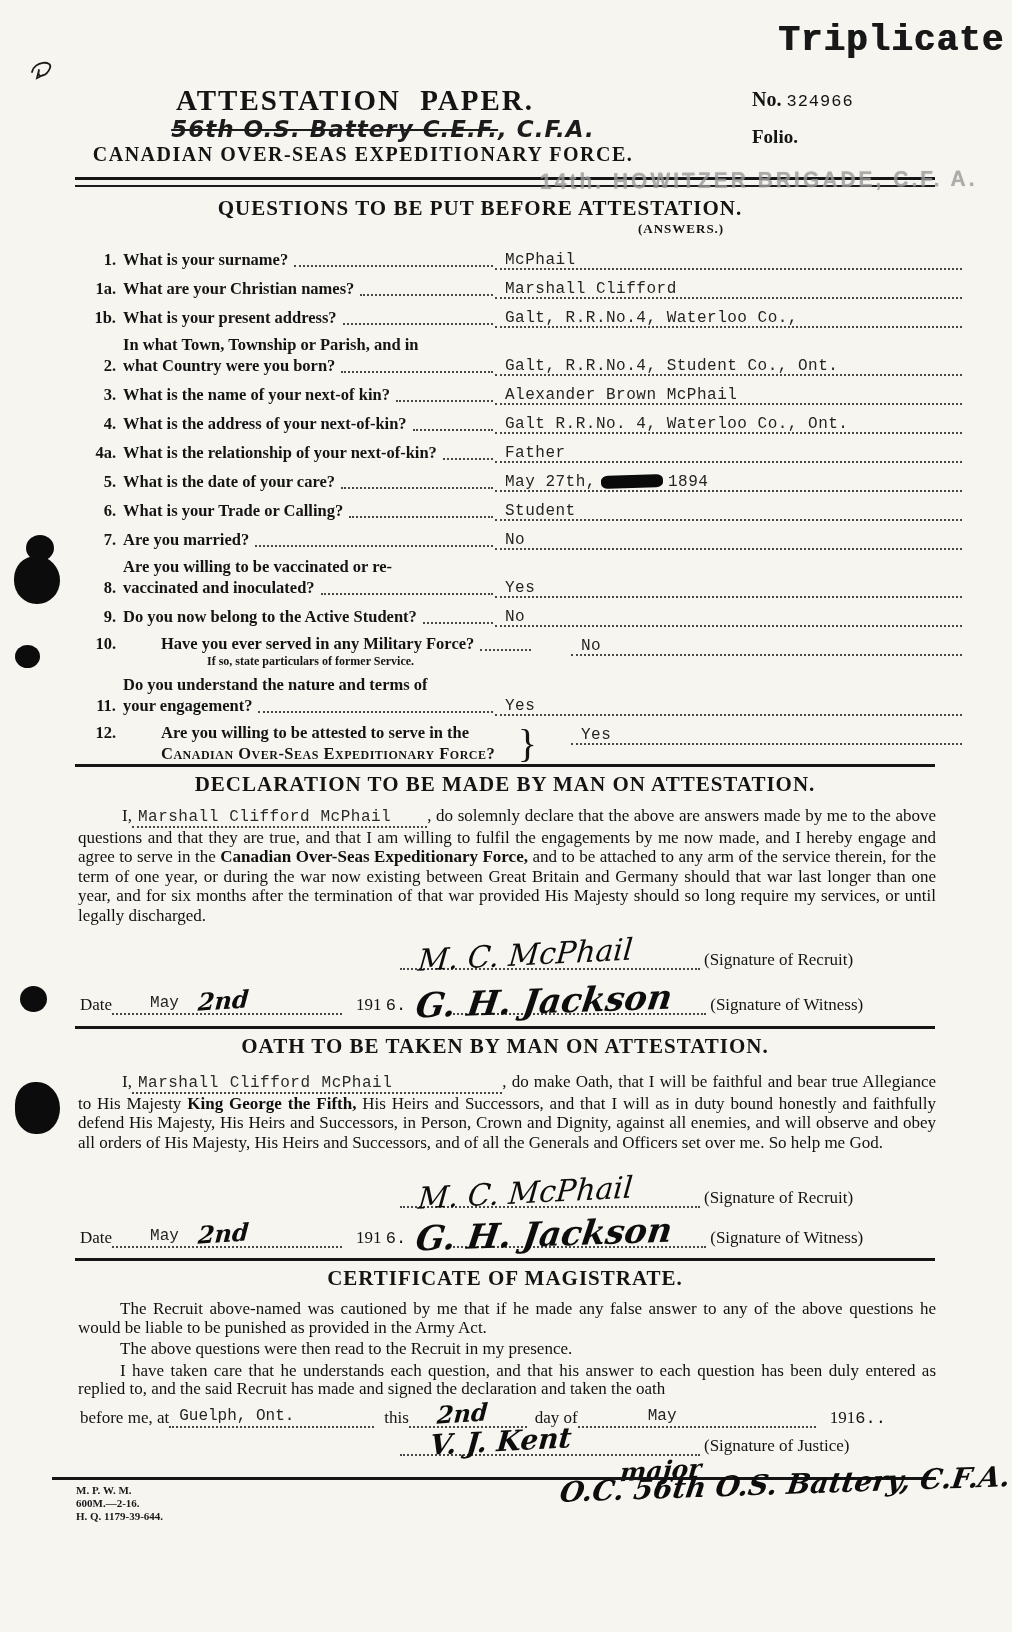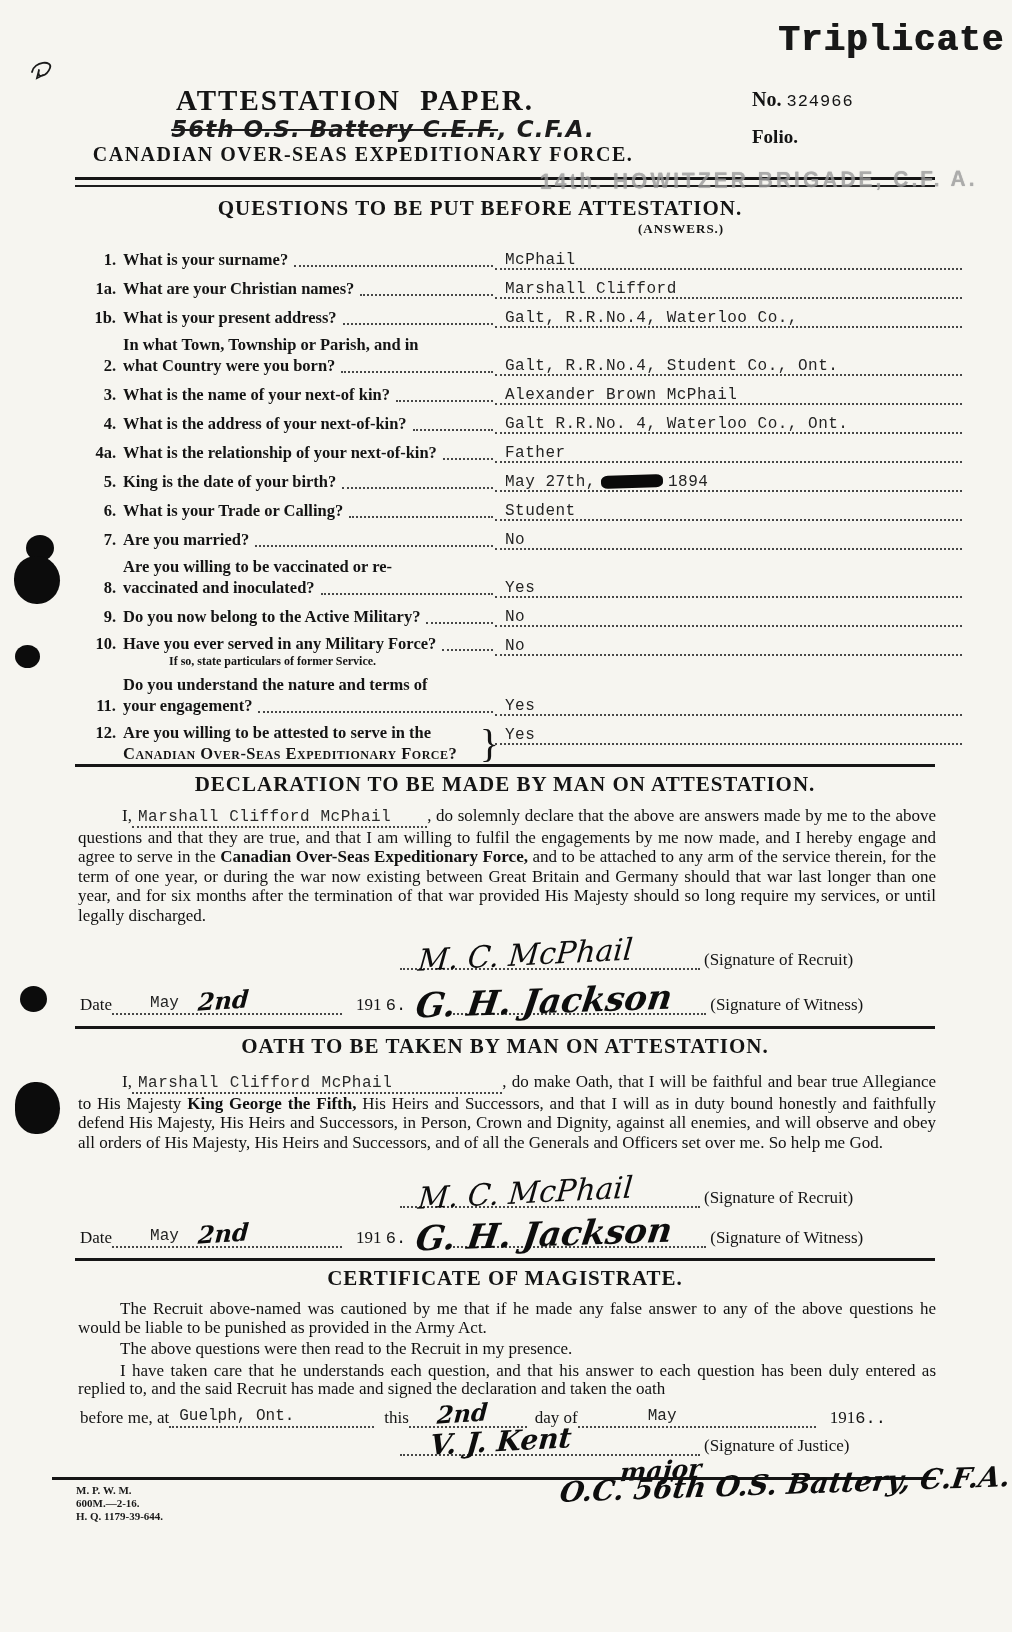--- a/index.html
+++ b/index.html
@@ -48,21 +48,21 @@
     opacity:.8;transform:rotate(-.4deg) scaleY(1.05);
     text-shadow:0 0 1px #a5a5a5;white-space:nowrap;
   }
 
   
   .q-heading{top:196px;left:75px;width:810px;text-align:center;font-size:21px;font-weight:bold;letter-spacing:1px;}
   .answers-label{top:221px;left:638px;font-size:13px;font-weight:bold;letter-spacing:1px;}
   .questions{top:247px;left:80px;width:882px;}
 
   .qrow{display:flex;align-items:flex-end;margin-bottom:6px;}
-  .qrow.align-top{align-items:flex-start;}
+  .qrow.align-top{align-items:flex-start;gap:38px;}
   .qnum{flex:0 0 36px;text-align:right;padding-right:7px;font-size:16.5px;font-weight:bold;line-height:21px;}
   .qleft{flex:0 0 372px;position:relative;}
   .qline{display:flex;align-items:flex-end;}
   .qtext{font-size:16.5px;font-weight:bold;line-height:21px;white-space:nowrap;}
   .leader{flex:1 1 auto;border-bottom:2px dotted #474747;margin:0 2px 3px 6px;min-width:8px;}
   .acell{flex:1 1 auto;border-bottom:2px dotted #474747;padding-left:10px;min-height:21px;}
   .align-top .acell{height:20px;flex-basis:auto;}
   .ans{
     font-family:"Liberation Mono","DejaVu Sans Mono",monospace;
     font-size:16px;letter-spacing:.5px;color:#242424;
@@ -236,21 +236,21 @@
           <span class="leader"></span>
         </div>
       </div>
     <div class="acell"><span class="ans">Father</span></div>
   </div>
 
   <div class="qrow">
     <div class="qnum">5.</div>
     <div class="qleft">
         <div class="qline">
-          <span class="qtext">King is the date of your birth?</span>
+          <span class="qtext">What is the date of your care?</span>
           <span class="leader"></span>
         </div>
       </div>
     <div class="acell">
       <span class="ans"><span>May 27th,</span><span class="redact"></span><span>1894</span></span>
     </div>
   </div>
 
   <div class="qrow">
     <div class="qnum">6.</div>
@@ -285,21 +285,21 @@
           <span class="leader"></span>
         </div>
     </div>
     <div class="acell"><span class="ans">Yes</span></div>
   </div>
 
   <div class="qrow">
     <div class="qnum">9.</div>
     <div class="qleft">
         <div class="qline">
-          <span class="qtext">Do you now belong to the Active Military?</span>
+          <span class="qtext">Do you now belong to the Active Student?</span>
           <span class="leader"></span>
         </div>
       </div>
     <div class="acell"><span class="ans">No</span></div>
   </div>
 
   <div class="qrow align-top">
     <div class="qnum">10.</div>
     <div class="qleft">
       <div class="qline">

